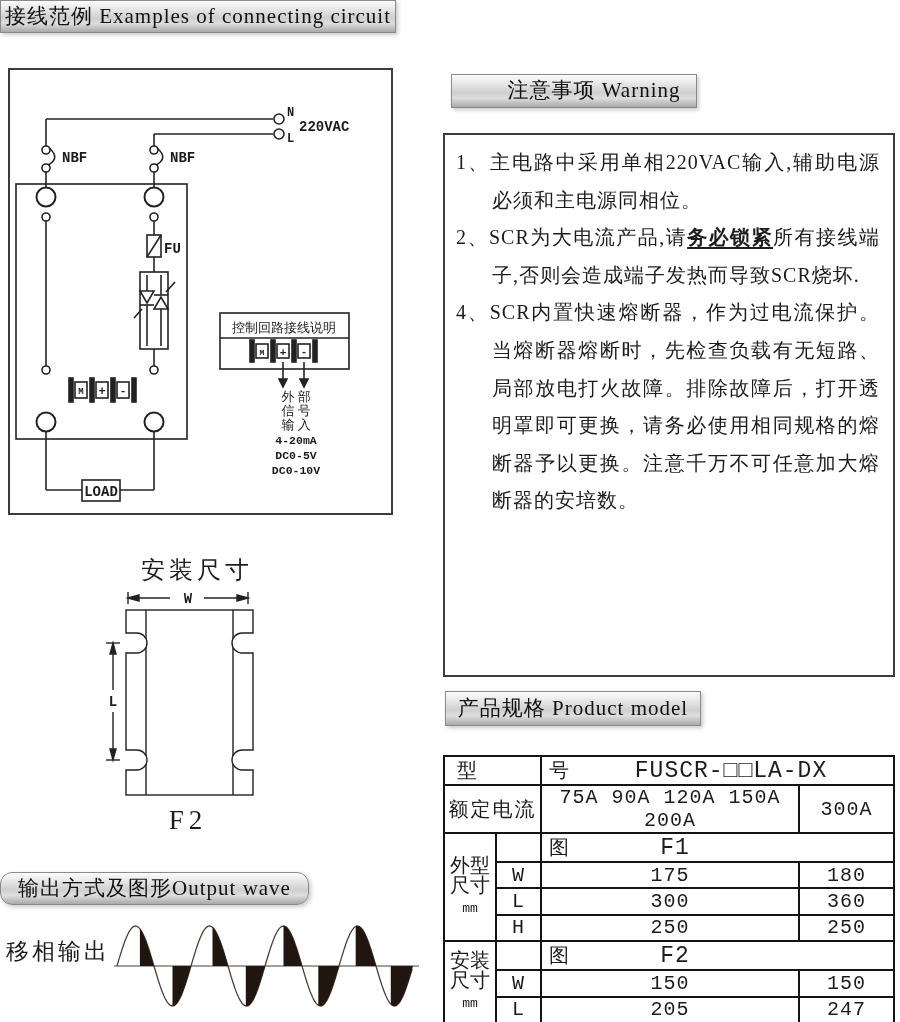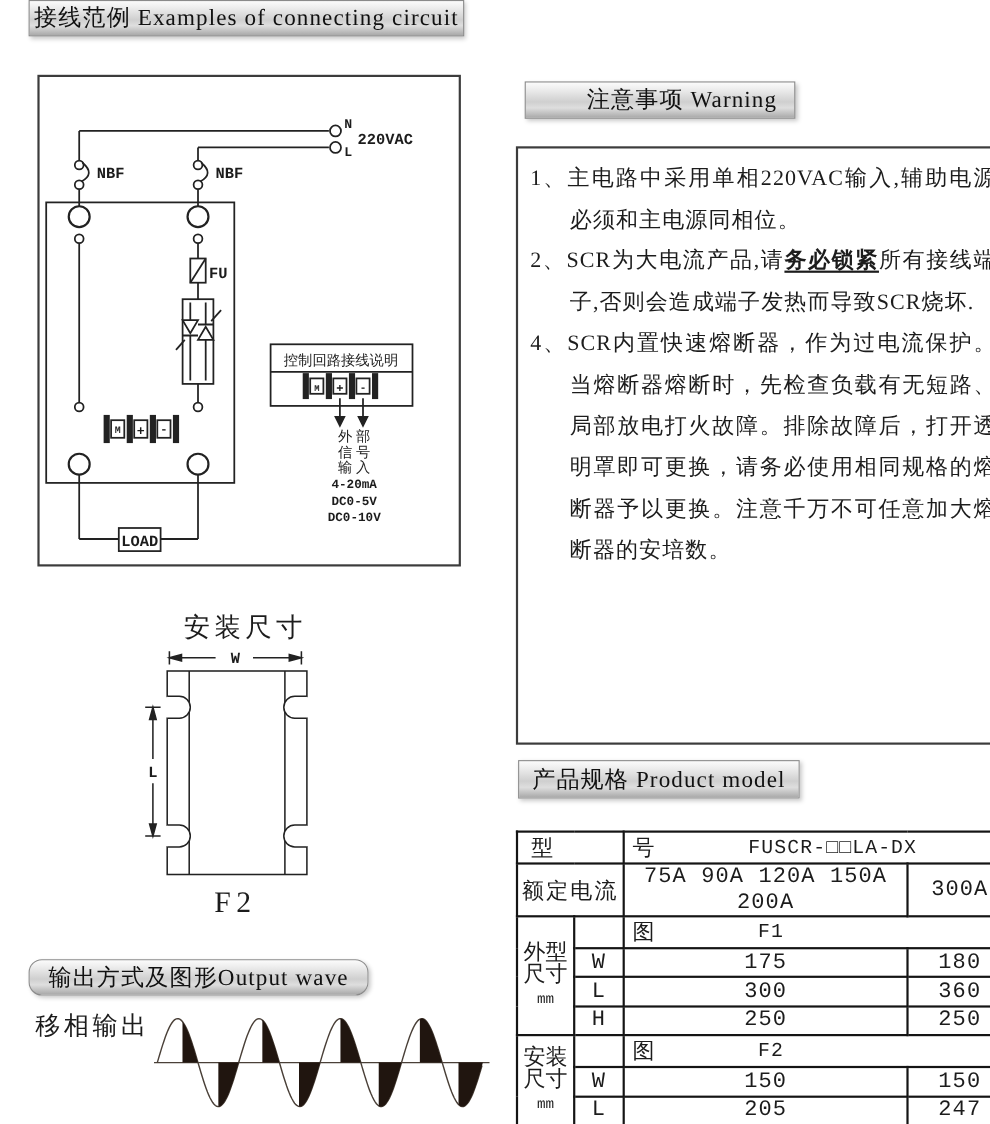--- a/index.html
+++ b/index.html
@@ -1,18 +1,18 @@
 <!DOCTYPE html>
 <html><head>
 <meta charset="utf-8">
 <style>
   html,body{margin:0;padding:0;background:#ffffff;}
   #canvas{position:relative;width:900px;height:1022px;background:#fff;overflow:hidden;
           font-family:"Liberation Serif", serif;color:#1c1c1c;}
-  .abs{position:absolute;margin-left:26px;}
+  .abs{position:absolute;}
   .hdr{background:linear-gradient(to bottom,#fbfbfb 0%,#eeeeee 18%,#cfcfcf 55%,#dedede 72%,#a9a9a9 100%);
        border:1px solid #8a8a8a;box-shadow:2px 2px 4px #c9c9c9;
        font-size:21px;line-height:30px;text-align:center;color:#111;
        letter-spacing:1px;white-space:nowrap;overflow:hidden;}
   .box{border:2px solid #3c3c3c;background:#fff;}
   .mono{font-family:"Liberation Mono", monospace;}
   
   .wbody{padding:9px 13px 0 11px;font-size:20px;line-height:37.6px;}
   .witem{margin:0;padding-left:36px;text-indent:-36px;text-align:justify;letter-spacing:1px;}
   .emph{font-weight:bold;text-decoration:underline;text-underline-offset:3px;}
@@ -22,21 +22,21 @@
   .pl10{padding-left:12px !important;}
   .center{text-align:center;border-radius:15px;}
   .ls2{letter-spacing:2px;}
   .flexcell{display:flex;align-items:center;height:100%;}
   .pl6{padding-left:7px;}
   .grow{flex:1;text-align:center;}
   .figv{width:212px;text-align:center;}
   .figtail{flex:1;}
   .group{text-align:center;line-height:20px;font-size:20px;}
   .unit{font-size:13px;font-family:"Liberation Mono",monospace;}
-  .vmono{font-family:"Liberation Mono",monospace;font-size:18px;letter-spacing:1px;}
+  .vmono{font-family:"Liberation Mono",monospace;font-size:23px;letter-spacing:1px;}
   
   text{fill:#1c1c1c;}
   .ct{font-family:"Liberation Mono",monospace;font-size:12px;font-weight:bold;}
   .ct2{font-family:"Liberation Mono",monospace;font-size:14px;font-weight:bold;}
   .cn{font-family:"Liberation Serif",serif;font-size:13px;}
   .cspec{font-family:"Liberation Mono",monospace;font-size:11.5px;font-weight:bold;}
   .title-cn{font-size:24px;letter-spacing:4px;}
   .outlabel{font-size:23px;letter-spacing:3px;}
 </style>
 </head>
@@ -282,21 +282,21 @@
         <td class="center vmono">205</td>
         <td class="center vmono">247</td>
       </tr>
     </tbody>
       </table>
   </div>
 
   <div class="abs hdr" style="left:0;top:872px;width:307px;height:31px;border-radius:12px;">
     <span>输出方式及图形Output wave</span>
   </div>
-  <div class="abs outlabel" style="left:6px;top:917px;">移相输出</div>
+  <div class="abs outlabel" style="left:6px;top:936px;">移相输出</div>
   <div class="abs" style="left:112px;top:916px;width:315px;height:100px;">
     <svg width="315" height="100" viewBox="0 0 315 100">
         <line x1="2" y1="50" x2="307" y2="50" stroke="#4a4038" stroke-width="1"></line>
         <path d="M5 50 L5.0 50.0 L6.2 45.9 L7.4 41.9 L8.6 38.0 L9.8 34.1 L11.0 30.5 L12.2 27.0 L13.4 23.8 L14.6 20.9 L15.8 18.2 L17.0 15.9 L18.2 14.0 L19.4 12.4 L20.6 11.2 L21.8 10.4 L23.0 10.0 L24.2 10.1 L25.4 10.5 L26.6 11.4 L27.8 12.6 L29.0 14.3 L30.2 16.3 L31.4 18.7 L32.6 21.4 L33.8 24.3 L35.0 27.6 L36.2 31.1 L37.4 34.8 L38.6 38.6 L39.8 42.6 L41.0 46.6 L42.2 50.7 L43.4 54.7 L44.6 58.8 L45.8 62.7 L47.0 66.5 L48.2 70.1 L49.4 73.5 L50.6 76.7 L51.8 79.6 L53.0 82.2 L54.2 84.4 L55.4 86.3 L56.6 87.8 L57.8 89.0 L59.0 89.7 L60.2 90.0 L61.4 89.9 L62.6 89.4 L63.8 88.4 L65.0 87.1 L66.2 85.4 L67.4 83.3 L68.6 80.9 L69.8 78.2 L71.0 75.1 L72.2 71.8 L73.4 68.3 L74.6 64.6 L75.8 60.7 L77.0 56.8 L78.2 52.7 L79.4 48.6 L80.6 44.6 L81.8 40.6 L83.0 36.7 L84.2 32.9 L85.4 29.3 L86.6 25.9 L87.8 22.8 L89.0 20.0 L90.2 17.4 L91.4 15.2 L92.6 13.4 L93.8 12.0 L95.0 10.9 L96.2 10.2 L97.4 10.0 L98.6 10.2 L99.8 10.8 L101.0 11.8 L102.2 13.1 L103.4 14.9 L104.6 17.1 L105.8 19.5 L107.0 22.3 L108.2 25.4 L109.4 28.7 L110.6 32.3 L111.8 36.0 L113.0 39.9 L114.2 43.9 L115.4 48.0 L116.6 52.0 L117.8 56.1 L119.0 60.1 L120.2 64.0 L121.4 67.7 L122.6 71.3 L123.8 74.6 L125.0 77.7 L126.2 80.5 L127.4 82.9 L128.6 85.1 L129.8 86.9 L131.0 88.2 L132.2 89.2 L133.4 89.8 L134.6 90.0 L135.8 89.8 L137.0 89.1 L138.2 88.0 L139.4 86.6 L140.6 84.8 L141.8 82.6 L143.0 80.0 L144.2 77.2 L145.4 74.1 L146.6 70.7 L147.8 67.1 L149.0 63.3 L150.2 59.4 L151.4 55.4 L152.6 51.4 L153.8 47.3 L155.0 43.2 L156.2 39.3 L157.4 35.4 L158.6 31.7 L159.8 28.2 L161.0 24.9 L162.2 21.8 L163.4 19.1 L164.6 16.7 L165.8 14.6 L167.0 12.9 L168.2 11.6 L169.4 10.6 L170.6 10.1 L171.8 10.0 L173.0 10.3 L174.2 11.0 L175.4 12.2 L176.6 13.7 L177.8 15.6 L179.0 17.8 L180.2 20.4 L181.4 23.3 L182.6 26.5 L183.8 29.9 L185.0 33.5 L186.2 37.3 L187.4 41.2 L188.6 45.3 L189.8 49.3 L191.0 53.4 L192.2 57.4 L193.4 61.4 L194.6 65.2 L195.8 68.9 L197.0 72.4 L198.2 75.7 L199.4 78.6 L200.6 81.3 L201.8 83.7 L203.0 85.7 L204.2 87.4 L205.4 88.6 L206.6 89.5 L207.8 89.9 L209.0 90.0 L210.2 89.6 L211.4 88.8 L212.6 87.6 L213.8 86.0 L215.0 84.1 L216.2 81.8 L217.4 79.1 L218.6 76.2 L219.8 73.0 L221.0 69.5 L222.2 65.9 L223.4 62.0 L224.6 58.1 L225.8 54.1 L227.0 50.0 L228.2 45.9 L229.4 41.9 L230.6 38.0 L231.8 34.1 L233.0 30.5 L234.2 27.0 L235.4 23.8 L236.6 20.9 L237.8 18.2 L239.0 15.9 L240.2 14.0 L241.4 12.4 L242.6 11.2 L243.8 10.4 L245.0 10.0 L246.2 10.1 L247.4 10.5 L248.6 11.4 L249.8 12.6 L251.0 14.3 L252.2 16.3 L253.4 18.7 L254.6 21.4 L255.8 24.3 L257.0 27.6 L258.2 31.1 L259.4 34.8 L260.6 38.6 L261.8 42.6 L263.0 46.6 L264.2 50.7 L265.4 54.7 L266.6 58.8 L267.8 62.7 L269.0 66.5 L270.2 70.1 L271.4 73.5 L272.6 76.7 L273.8 79.6 L275.0 82.2 L276.2 84.4 L277.4 86.3 L278.6 87.8 L279.8 89.0 L281.0 89.7 L282.2 90.0 L283.4 89.9 L284.6 89.4 L285.8 88.4 L287.0 87.1 L288.2 85.4 L289.4 83.3 L290.6 80.9 L291.8 78.2 L293.0 75.1 L294.2 71.8 L295.4 68.3 L296.6 64.6 L297.8 60.7 L299.0 56.8 L300.2 52.7" fill="none" stroke="#4a4038" stroke-width="1.3"></path>
         <path d="M27.9 50 L27.9 12.8 L28.9 14.2 L29.9 15.8 L30.9 17.7 L31.9 19.8 L32.9 22.2 L33.9 24.7 L34.9 27.4 L35.9 30.3 L36.9 33.3 L37.9 36.5 L38.9 39.7 L39.9 43.0 L40.9 46.4 L41.9 49.8 L42.0 50 Z" fill="#20150f" stroke="none"></path>
         <path d="M60.5 50 L60.5 90.0 L61.5 89.9 L62.5 89.4 L63.5 88.7 L64.5 87.7 L65.5 86.4 L66.5 84.9 L67.5 83.1 L68.5 81.1 L69.5 78.9 L70.5 76.4 L71.5 73.8 L72.5 71.0 L73.5 68.0 L74.5 64.9 L75.5 61.7 L76.5 58.4 L77.5 55.1 L78.5 51.7 L79.0 50 Z" fill="#20150f" stroke="none"></path>
         <path d="M100.5 50 L100.5 11.3 L101.5 12.2 L102.5 13.5 L103.5 15.0 L104.5 16.8 L105.5 18.8 L106.5 21.0 L107.5 23.5 L108.5 26.1 L109.5 28.9 L110.5 31.9 L111.5 35.0 L112.5 38.2 L113.5 41.4 L114.5 44.8 L115.5 48.2 L116.0 50 Z" fill="#20150f" stroke="none"></path>
         <path d="M133.8 50 L133.8 89.9 L134.8 90.0 L135.8 89.8 L136.8 89.3 L137.8 88.5 L138.8 87.4 L139.8 86.1 L140.8 84.5 L141.8 82.6 L142.8 80.6 L143.8 78.3 L144.8 75.8 L145.8 73.1 L146.8 70.2 L147.8 67.2 L148.8 64.1 L149.8 60.9 L150.8 57.6 L151.8 54.2 L152.8 50.8 L153.0 50 Z" fill="#20150f" stroke="none"></path>
         <path d="M171.5 50 L171.5 10.0 L172.5 10.1 L173.5 10.6 L174.5 11.3 L175.5 12.3 L176.5 13.6 L177.5 15.1 L178.5 16.9 L179.5 18.9 L180.5 21.1 L181.5 23.6 L182.5 26.2 L183.5 29.0 L184.5 32.0 L185.5 35.1 L186.5 38.3 L187.5 41.6 L188.5 44.9 L189.5 48.3 L190.0 50 Z" fill="#20150f" stroke="none"></path>
         <path d="M206.3 50 L206.3 89.3 L207.3 89.8 L208.3 90.0 L209.3 89.9 L210.3 89.5 L211.3 88.9 L212.3 88.0 L213.3 86.8 L214.3 85.3 L215.3 83.6 L216.3 81.6 L217.3 79.4 L218.3 77.0 L219.3 74.4 L220.3 71.6 L221.3 68.7 L222.3 65.6 L223.3 62.4 L224.3 59.2 L225.3 55.8 L226.3 52.4 L227.0 50 Z" fill="#20150f" stroke="none"></path>

